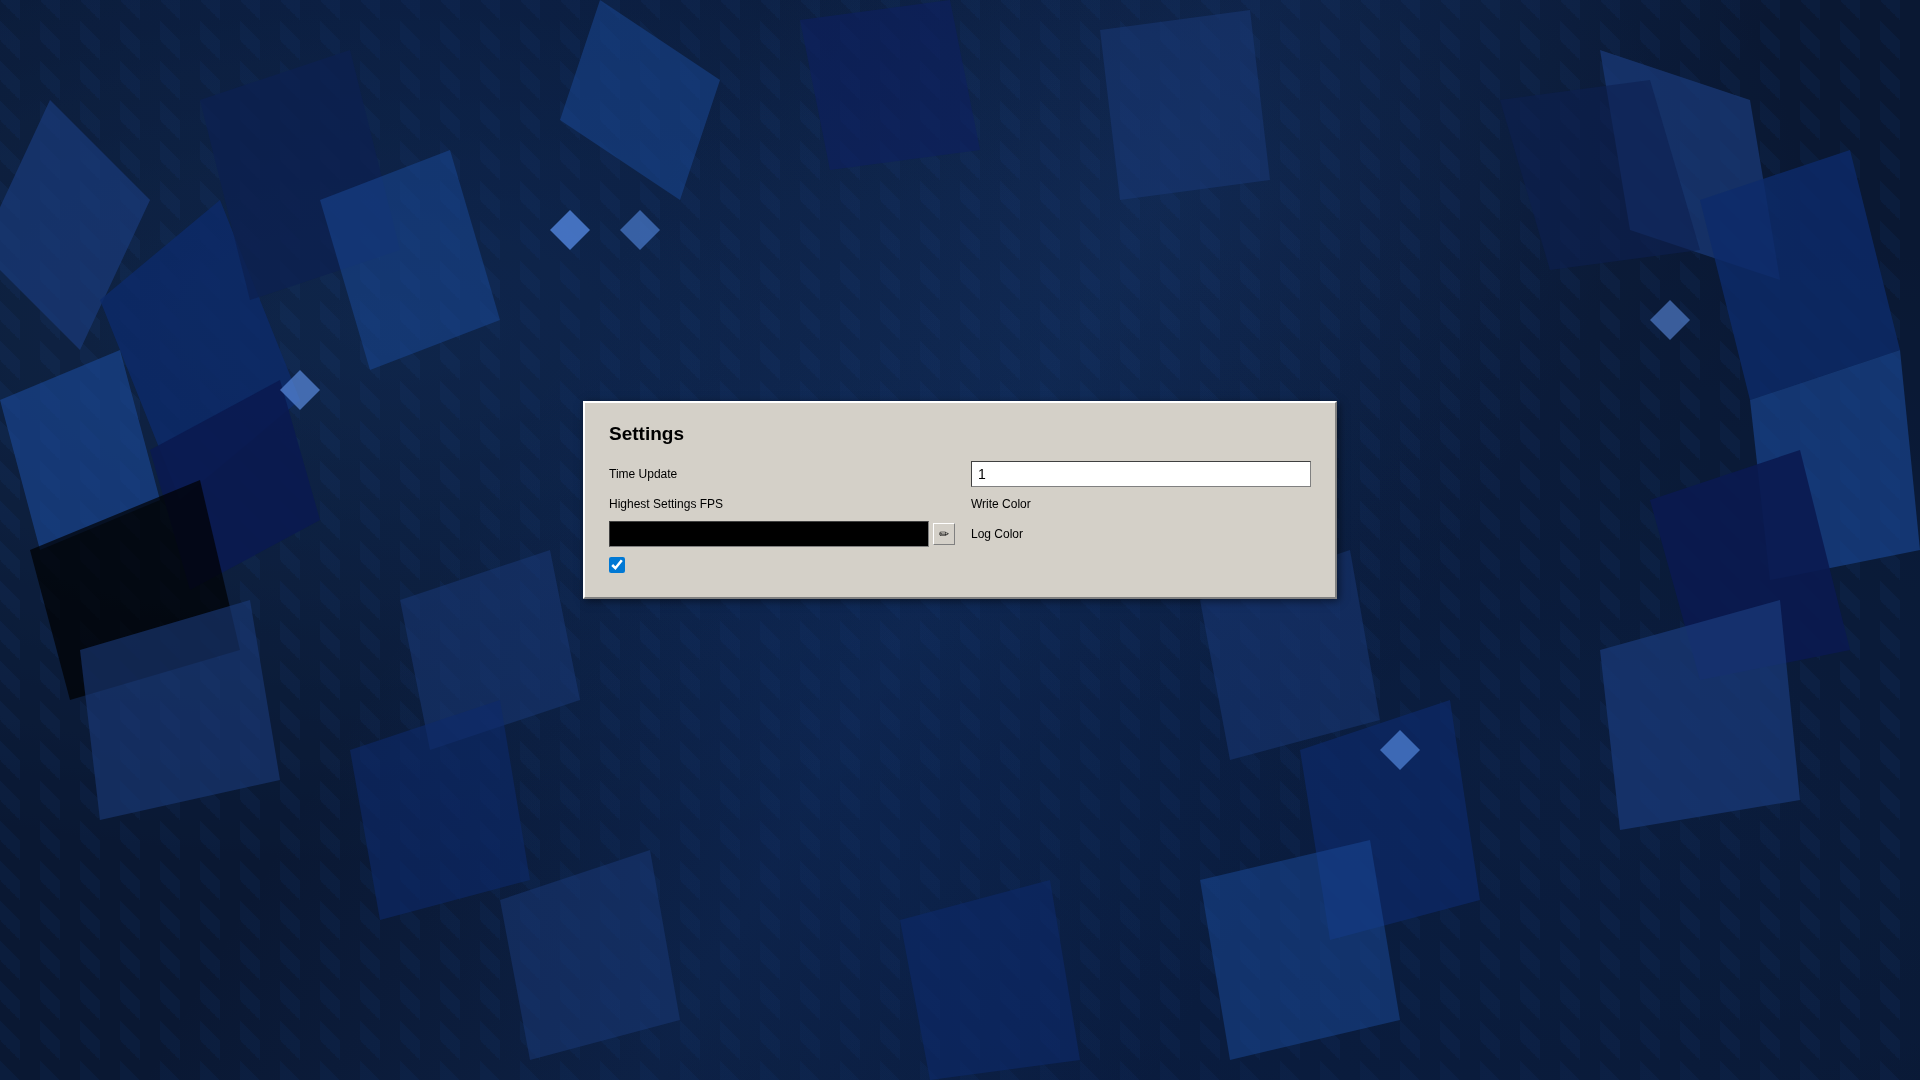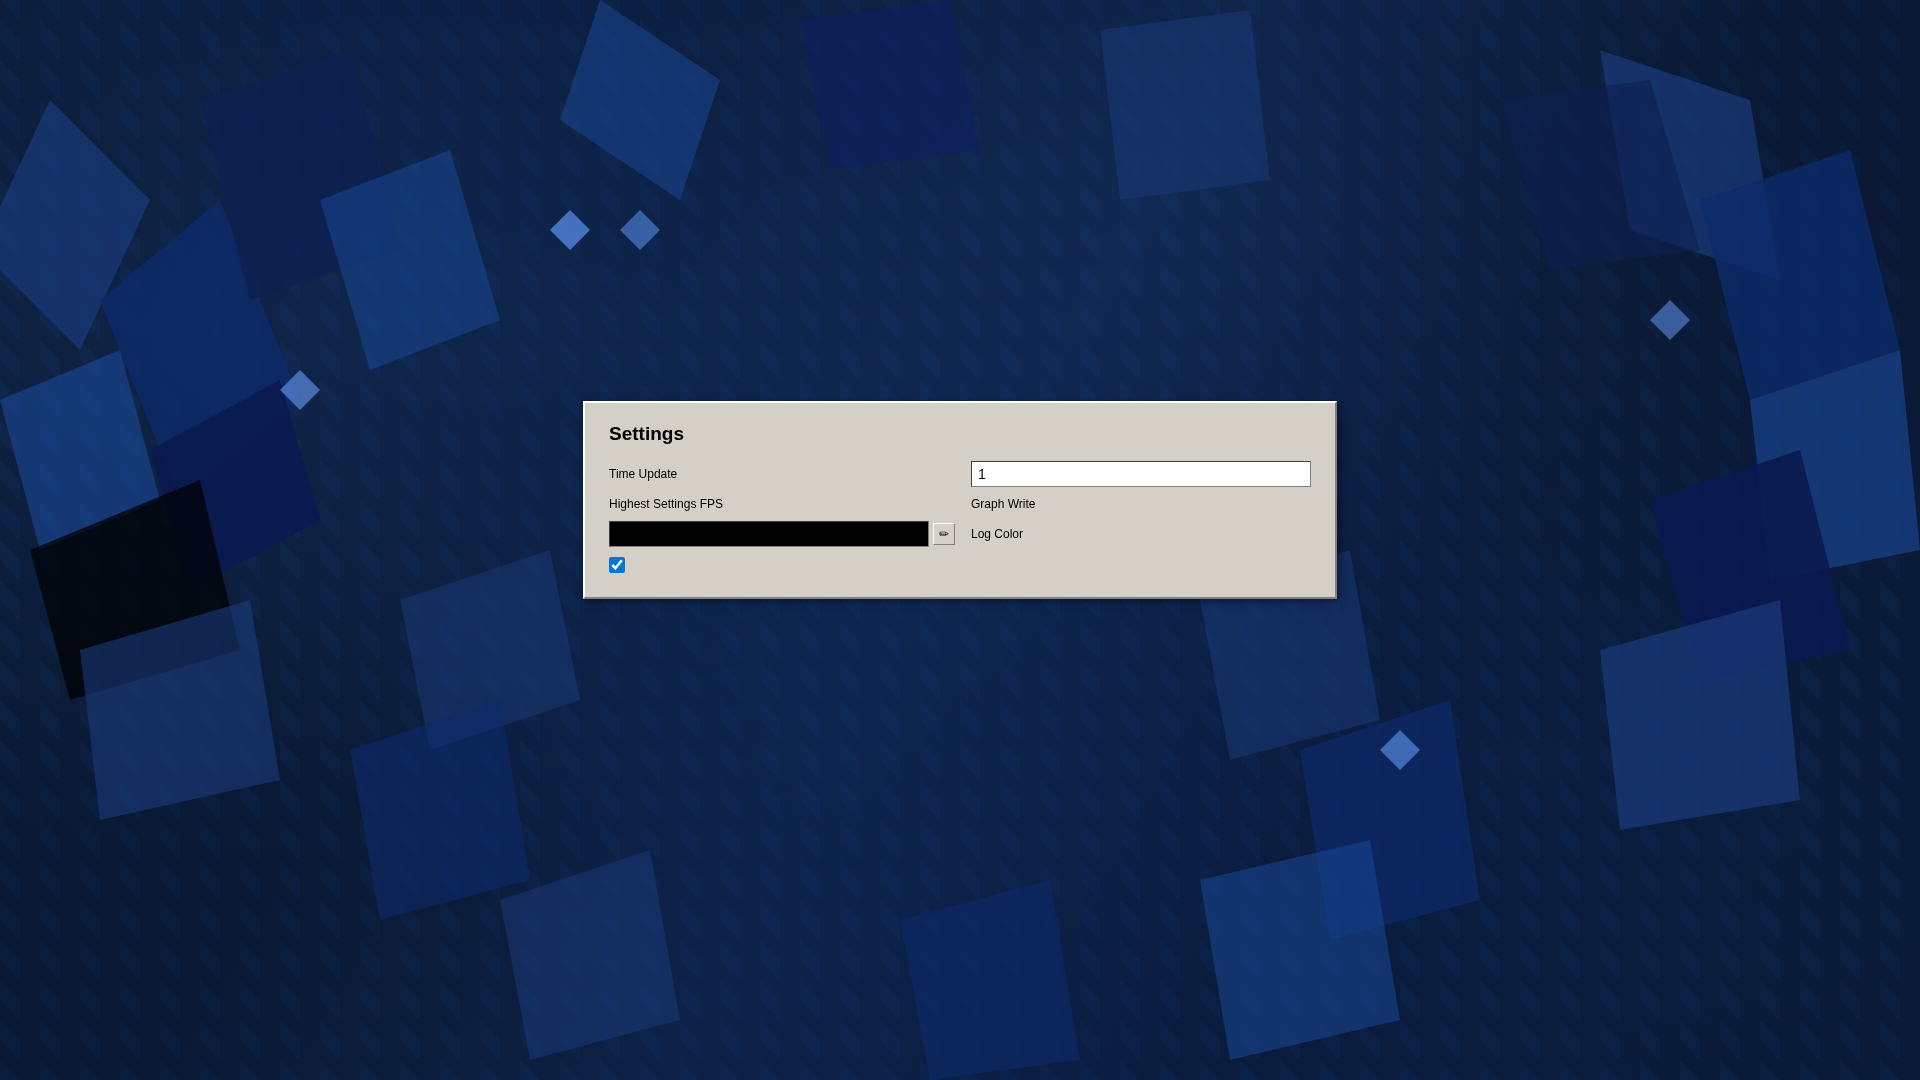--- a/index.html
+++ b/index.html
@@ -207,21 +207,21 @@
   <div class="dialog">
     <div class="dialog-title">Settings</div>
 
     <div class="settings-grid">
 
       <label class="setting-label">Time Update</label>
       <input class="setting-input" type="text" value="1" style="">
 
       <label class="setting-label">Highest Settings FPS</label>
 
-      <label class="setting-label">Graph Write</label>
+      <label class="setting-label">Write Color</label>
       <div class="color-field-container">
         <div class="color-input" style="background:#000;"></div>
         <button class="color-picker-btn">
           <span style="font-size:12px;">✏</span>
         </button>
       </div>
 
       <label class="setting-label">Log Color</label>
       <div class="checkbox-container">
         <input class="setting-checkbox" type="checkbox" checked="" style="">

